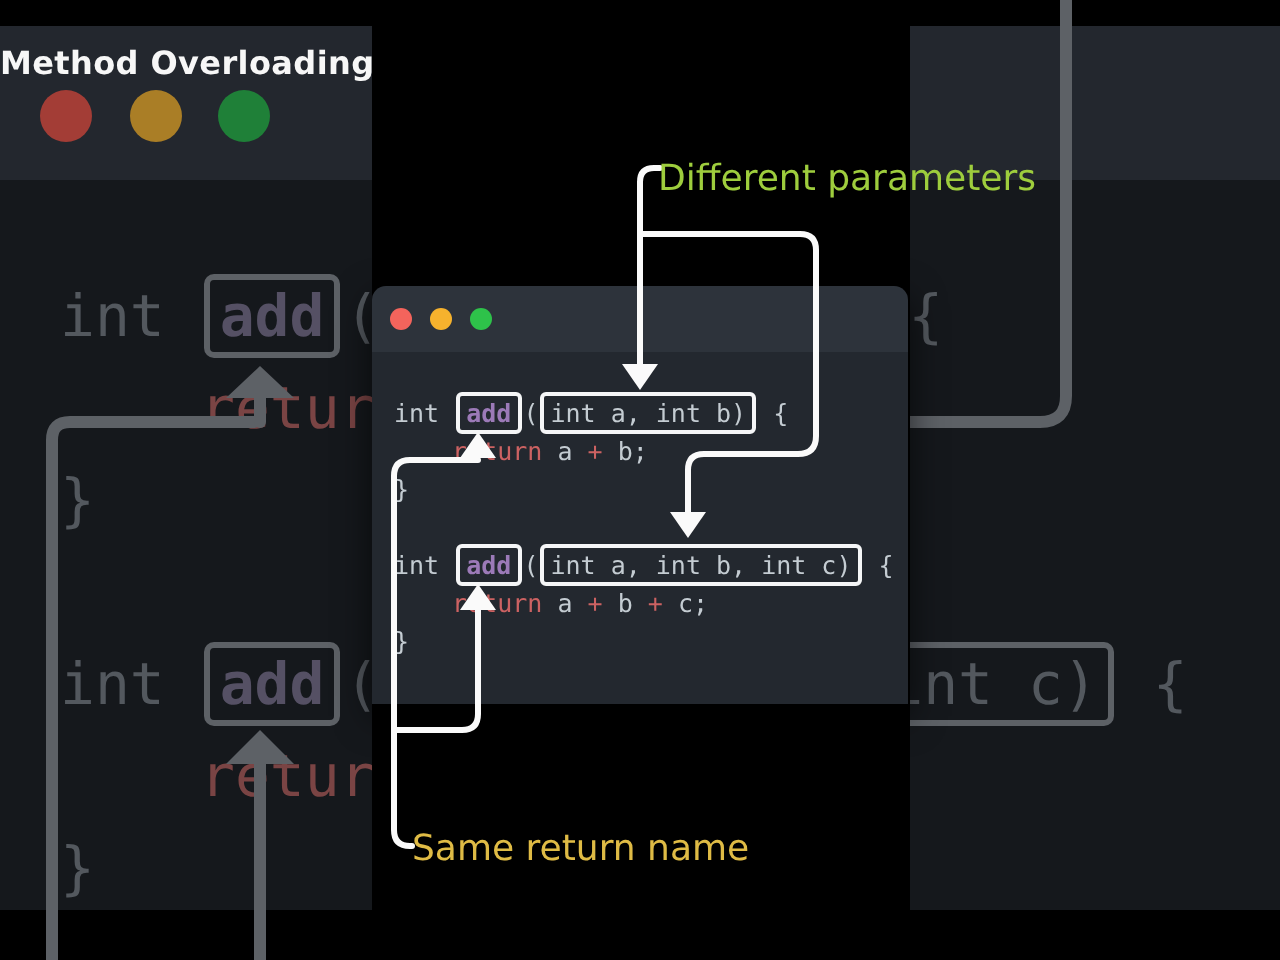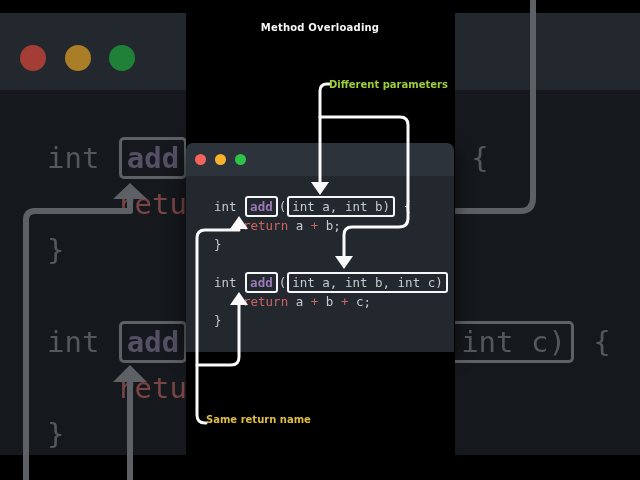--- a/index.html
+++ b/index.html
@@ -18,45 +18,45 @@
                 padding:1px 5px;margin:0 2px;}
   .bg-code .kw{color:#7a4444;}
   .bg-code .op{color:#7a4444;}
   .bg-code .mname{color:#555064;font-weight:bold;}
   .bg-code .indent{padding-left:70px;}
   .bg-svg{position:absolute;inset:0;pointer-events:none;}
 
   
   .strip{position:absolute;left:186px;top:0;width:269px;height:480px;background:#000;z-index:2;}
 
-  .page-title{position:absolute;left:0;top:22px;width:640px;text-align:center;z-index:5;
-              color:#f7f7f7;font-size:10px;font-weight:bold;letter-spacing:.2px;}
+  .page-title{position:absolute;left:0;top:22px;width:640px;z-index:5;
+              color:#f7f7f7;font-size:16px;font-weight:bold;letter-spacing:.2px;}
 
   
   .window{position:absolute;left:186px;top:143px;width:268px;height:209px;z-index:3;
           border-radius:7px 7px 0 0;overflow:hidden;box-shadow:0 6px 18px rgba(0,0,0,.65);}
   .titlebar{height:33px;background:#2d333b;display:flex;align-items:center;padding-left:9px;}
   .dot{width:11px;height:11px;border-radius:50%;margin-right:9px;}
   .dot-red{background:var(--traffic_red,#f4645c);}
   .dot-yellow{background:var(--traffic_yellow,#f6b22d);}
   .dot-green{background:var(--traffic_green,#2ec24a);}
   .editor{height:176px;background:#23282f;padding:21px 0 0 11px;box-sizing:border-box;
           font-family:"DejaVu Sans Mono","Liberation Mono",monospace;font-size:12.5px;
           color:var(--code_plain,#c4ccd2);}
-  .code-line{height:19px;display:flex;align-items:center;white-space:pre;margin-left:17px;}
+  .code-line{height:19px;display:flex;align-items:center;white-space:pre;}
   .editor .box{display:inline-flex;align-items:center;border:2px solid #f5f6f7;border-radius:3px;
                padding:0 3px;margin:0 1px;height:17px;box-sizing:content-box;}
   .editor .kw{color:var(--keyword_red,#cc6262);}
   .editor .op{color:var(--keyword_red,#cc6262);}
   .editor .mname{color:var(--method_purple,#9c7ab8);font-weight:bold;}
   .editor .indent{padding-left:29px;}
 
   
   .fg-svg{position:absolute;inset:0;z-index:4;pointer-events:none;}
-  .label{position:absolute;z-index:5;font-size:10px;font-weight:bold;white-space:nowrap;}
+  .label{position:absolute;z-index:5;font-size:18px;font-weight:normal;white-space:nowrap;}
   .label-green{left:329px;top:79px;color:var(--label_green,#9ecd3d);}
   .label-gold{left:206px;top:414px;color:var(--label_gold,#dfbb45);}
 </style>
 </head>
 <body>
 
 <div class="stage">
 
   <div class="bg-layer">
     <div class="bg-bar">

